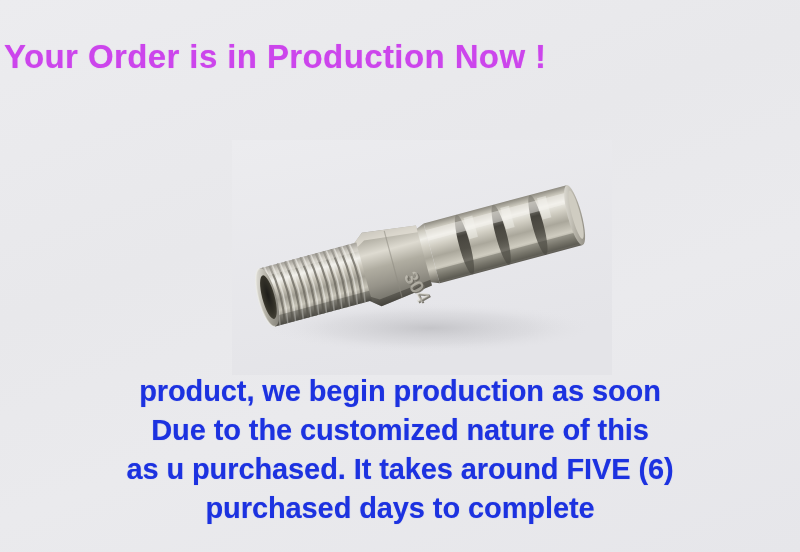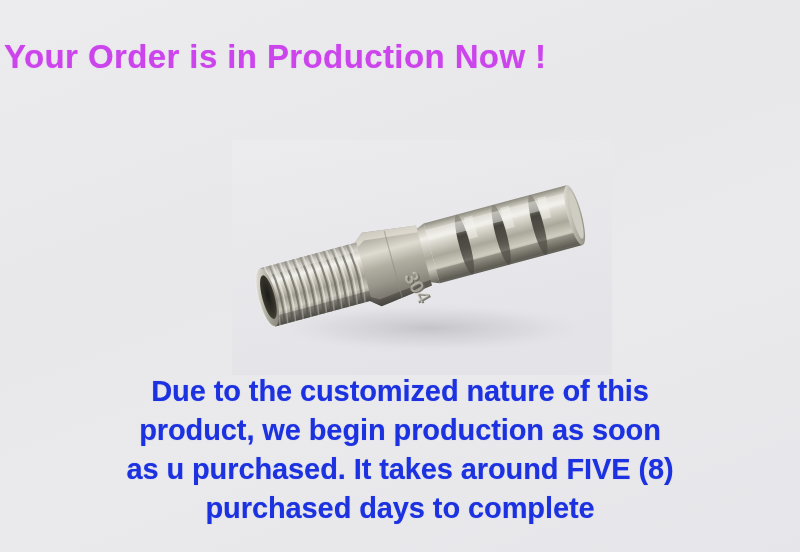--- a/index.html
+++ b/index.html
@@ -222,19 +222,19 @@
           <ellipse cx="-159" cy="0" rx="6.2" ry="22.5" fill="url(#bore)"></ellipse>
 
           <path d="M-160,-30 a9,30 0 0,0 0,60" fill="none" stroke="#f2f1ea" stroke-width="1.6" opacity="0.5"></path>
         </g>
 
       </g>
     </svg>
   </div>
 
   <div id="body-copy">
+    <span class="ln">product, we begin production as soon</span>
     <span class="ln">Due to the customized nature of this</span>
-    <span class="ln">product, we begin production as soon</span>
-    <span class="ln">as u purchased. It takes around FIVE (8)</span>
+    <span class="ln">as u purchased. It takes around FIVE (6)</span>
     <span class="ln">purchased days to complete</span>
   </div>
 
 </div>
 
 </body></html>

